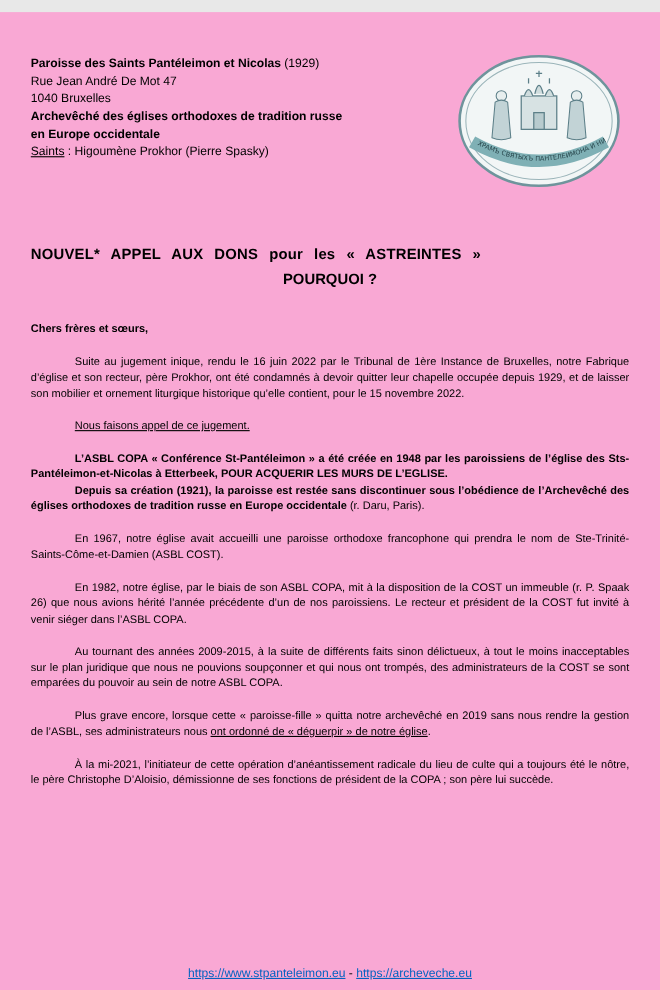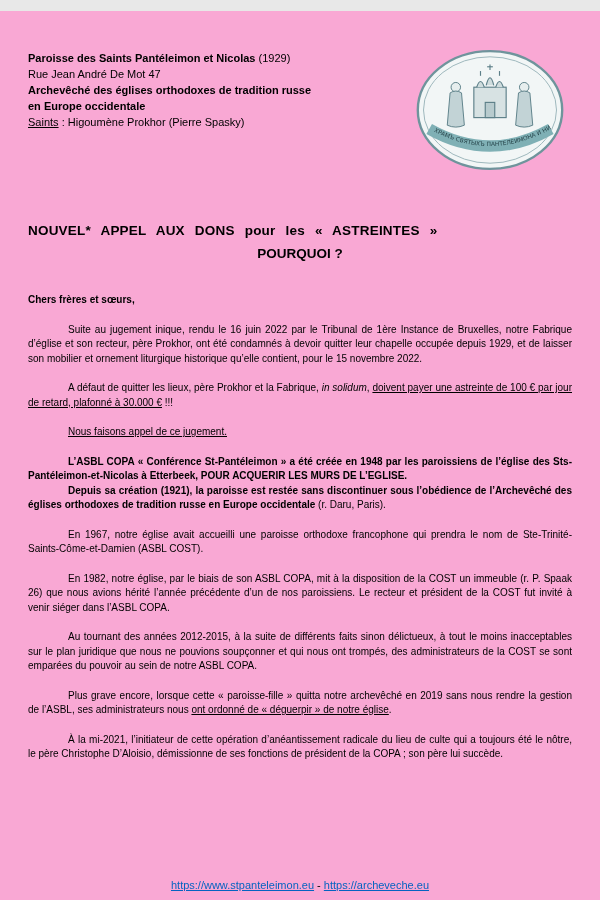--- a/index.html
+++ b/index.html
@@ -28,20 +28,21 @@
 </style>
 </head>
 <body>
 
 <div class="page">
 
   <div class="header">
     <div class="header-left">
       <div><span class="b">Paroisse des Saints Pantéleimon et Nicolas</span><span> (1929)</span></div>
       <div>Rue Jean André De Mot 47</div>
+      <div>1040 Bruxelles</div>
       <div class="b">Archevêché des églises orthodoxes de tradition russe</div>
       <div class="b">en Europe occidentale</div>
       <div><span class="u">Saints</span><span> : Higoumène Prokhor (Pierre Spasky)</span></div>
     </div>
 
     <div class="logo-box">
       <svg viewBox="0 0 160 132" width="152" height="126">
         <ellipse cx="80" cy="66" rx="76" ry="62" fill="#f2f6f6" stroke="#6f949c" stroke-width="2.5"></ellipse>
         <ellipse cx="80" cy="66" rx="70" ry="56" fill="none" stroke="#9ab4b9" stroke-width="1"></ellipse>
 
@@ -76,32 +77,31 @@
   </div>
 
   <div class="title-line1">NOUVEL* APPEL AUX DONS pour les « ASTREINTES »</div>
   <div class="title-line2">POURQUOI ?</div>
 
   <div class="body-text">
     <p class="salutation">Chers frères et sœurs,</p>
 
     <p class="ind">Suite au jugement inique, rendu le 16 juin 2022 par le Tribunal de 1ère Instance de Bruxelles, notre Fabrique d’église et son recteur, père Prokhor, ont été condamnés à devoir quitter leur chapelle occupée depuis 1929, et de laisser son mobilier et ornement liturgique historique qu’elle contient, pour le 15 novembre 2022.</p>
 
-    <p class="ind"><span>A défaut de quitter les lieux, père Prokhor et la Fabrique, </span><span class="i">in solidum</span><span>, </span><span class="u">doivent payer une astreinte de 100 € par jour de retard, plafonné à 30.000 €</span><span> !!!</span></p>
 
     <p class="ind"><span class="u">Nous faisons appel de ce jugement.</span></p>
 
     <p class="ind b tight">L’ASBL COPA « Conférence St-Pantéleimon » a été créée en 1948 par les paroissiens de l’église des Sts-Pantéleimon-et-Nicolas à Etterbeek, POUR ACQUERIR LES MURS DE L’EGLISE.</p>
     <p class="ind"><span class="b">Depuis sa création (1921), la paroisse est restée sans discontinuer sous l’obédience de l’Archevêché des églises orthodoxes de tradition russe en Europe occidentale</span><span> (r. Daru, Paris).</span></p>
 
     <p class="ind">En 1967, notre église avait accueilli une paroisse orthodoxe francophone qui prendra le nom de Ste-Trinité-Saints-Côme-et-Damien (ASBL COST).</p>
 
     <p class="ind">En 1982, notre église, par le biais de son ASBL COPA, mit à la disposition de la COST un immeuble (r. P. Spaak 26) que nous avions hérité l’année précédente d’un de nos paroissiens. Le recteur et président de la COST fut invité à venir siéger dans l’ASBL COPA.</p>
 
-    <p class="ind">Au tournant des années 2012-2015, à la suite de différents faits sinon délictueux, à tout le moins inacceptables sur le plan juridique que nous ne pouvions soupçonner et qui nous ont trompés, des administrateurs de la COST se sont emparées du pouvoir au sein de notre ASBL COPA.</p>
+    <p class="ind">Au tournant des années 2009-2015, à la suite de différents faits sinon délictueux, à tout le moins inacceptables sur le plan juridique que nous ne pouvions soupçonner et qui nous ont trompés, des administrateurs de la COST se sont emparées du pouvoir au sein de notre ASBL COPA.</p>
 
     <p class="ind"><span>Plus grave encore, lorsque cette « paroisse-fille » quitta notre archevêché en 2019 sans nous rendre la gestion de l’ASBL, ses administrateurs nous </span><span class="u">ont ordonné de « déguerpir » de notre église</span><span>.</span></p>
 
     <p class="ind">À la mi-2021, l’initiateur de cette opération d’anéantissement radicale du lieu de culte qui a toujours été le nôtre, le père Christophe D’Aloisio, démissionne de ses fonctions de président de la COPA ; son père lui succède.</p>
   </div>
 
   <div class="footer">
     <a class="link">https://www.stpanteleimon.eu</a><span> - </span><a class="link">https://archeveche.eu</a>
   </div>
 

